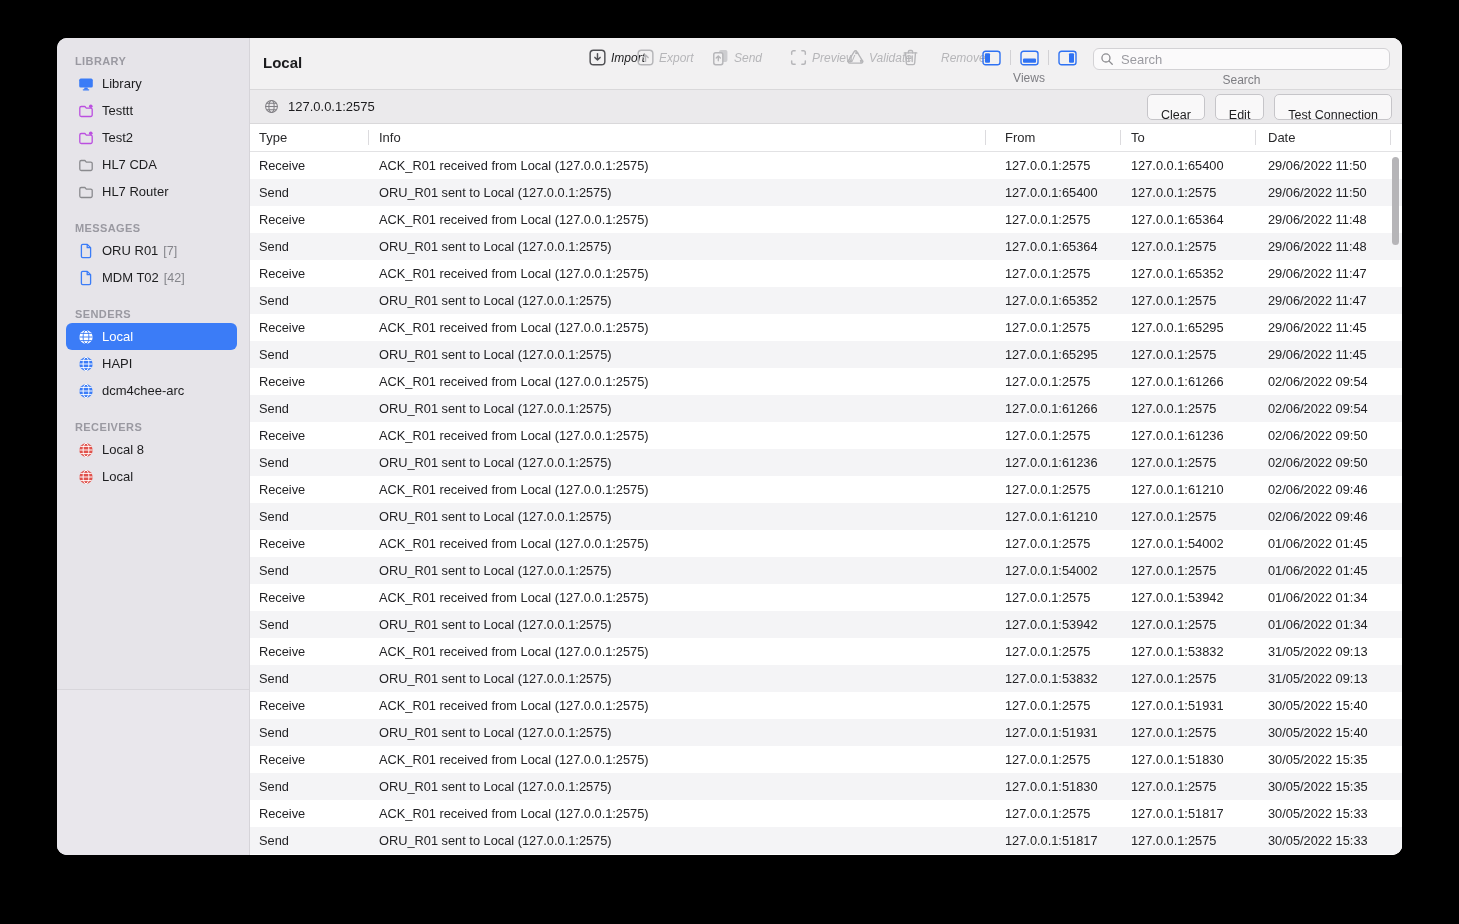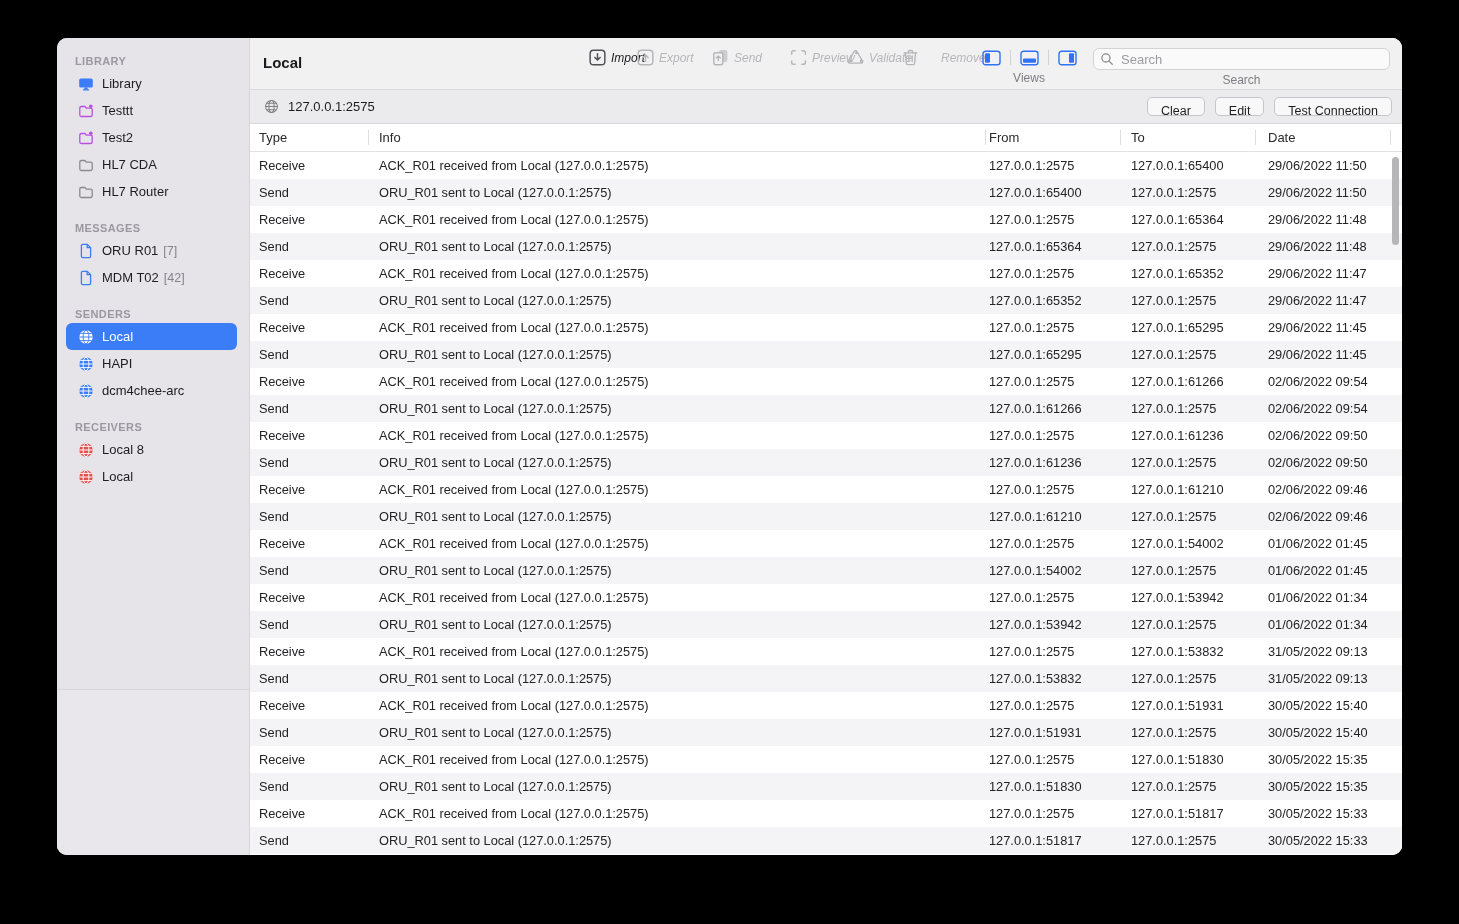--- a/index.html
+++ b/index.html
@@ -62,35 +62,35 @@
     font-family:"Liberation Sans","DejaVu Sans",sans-serif; outline:none; }
   .search-input::placeholder { color:#9b9ba1; }
   .search-mag { position:absolute; left:7px; top:4px; width:14px; height:14px; color:#8c8c90; }
   .search-mag svg { width:14px; height:14px; }
   
   .conn-bar { height:34px; flex:none; background:#ebeaec; border-bottom:1px solid #d9d8da;
     display:flex; align-items:center; padding:0 10px 0 14px; }
   .conn-globe { width:15px; height:15px; color:#807f84; flex:none; display:inline-flex; }
   .conn-globe svg { width:15px; height:15px; }
   .conn-address { font-size:13px; color:#1d1d1f; margin-left:9px; flex:1; }
-  .conn-btn { height:19px; padding:5px 13px; margin-left:10px; font-size:12.5px; color:#1d1d1f;
+  .conn-btn { height:19px; padding:12px 13px; margin-left:10px; font-size:12.5px; color:#1d1d1f;
     background:#f9f8f9; border:1px solid #c6c5c9; border-radius:5px; line-height:17px;
     font-family:"Liberation Sans","DejaVu Sans",sans-serif; white-space:nowrap; }
   
   .table-head { height:28px; flex:none; background:#fff; border-bottom:1px solid #e2e2e4;
     display:flex; align-items:center; position:relative; font-size:13px; color:#29292b; }
   .hd { position:absolute; width:1px; height:15px; top:6px; background:#dcdbde; }
   .hd1{left:118px}.hd2{left:735px}.hd3{left:870px}.hd4{left:1005px}.hd5{left:1140px}
   .t-body { flex:1; overflow:hidden; position:relative; background:#fff; }
   .t-row { height:27px; display:flex; align-items:center; font-size:12.8px; color:#232326; }
   .t-row:nth-child(even) { background:#f4f4f6; }
   .t-cell { white-space:nowrap; overflow:hidden; }
   .c-type { width:118px; padding-left:9px; }
   .c-info { width:617px; padding-left:11px; }
-  .c-from { width:135px; padding-left:4px; }
+  .c-from { width:135px; padding-left:20px; }
   .c-to   { width:135px; padding-left:11px; }
   .c-date { width:135px; padding-left:13px; }
   .scroll-thumb { position:absolute; right:3px; top:5px; width:7px; height:88px;
     border-radius:4px; background:#b6b5b8; }
 </style>
 </head>
 <body>
 
 <div class="window">
 

